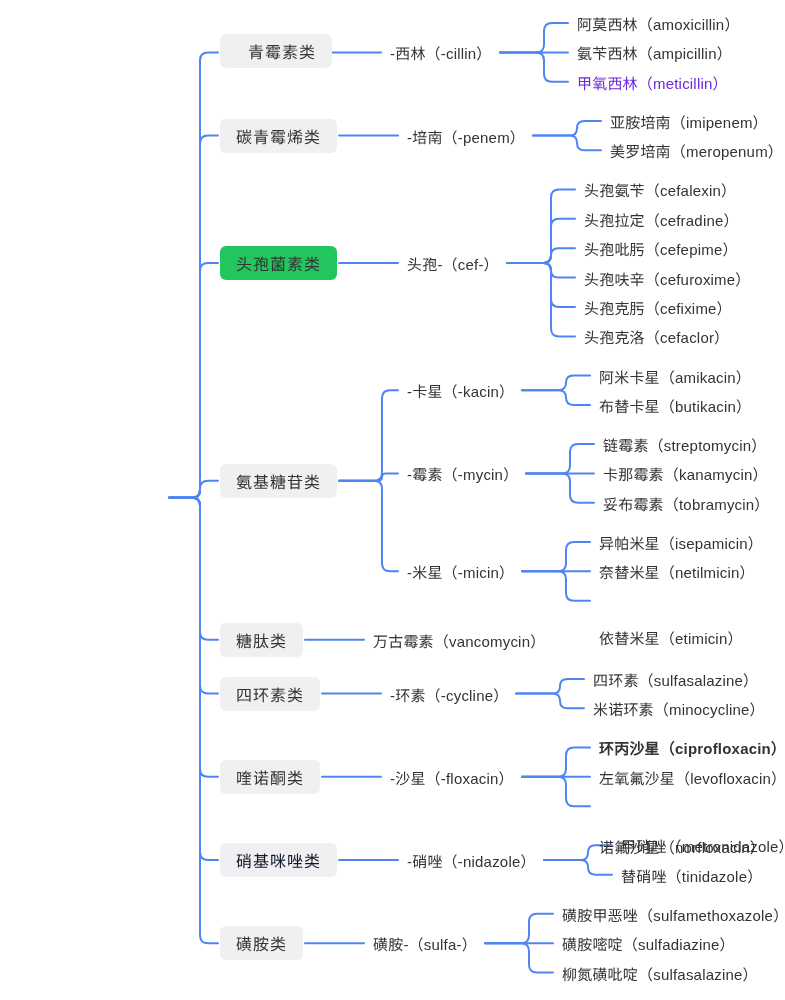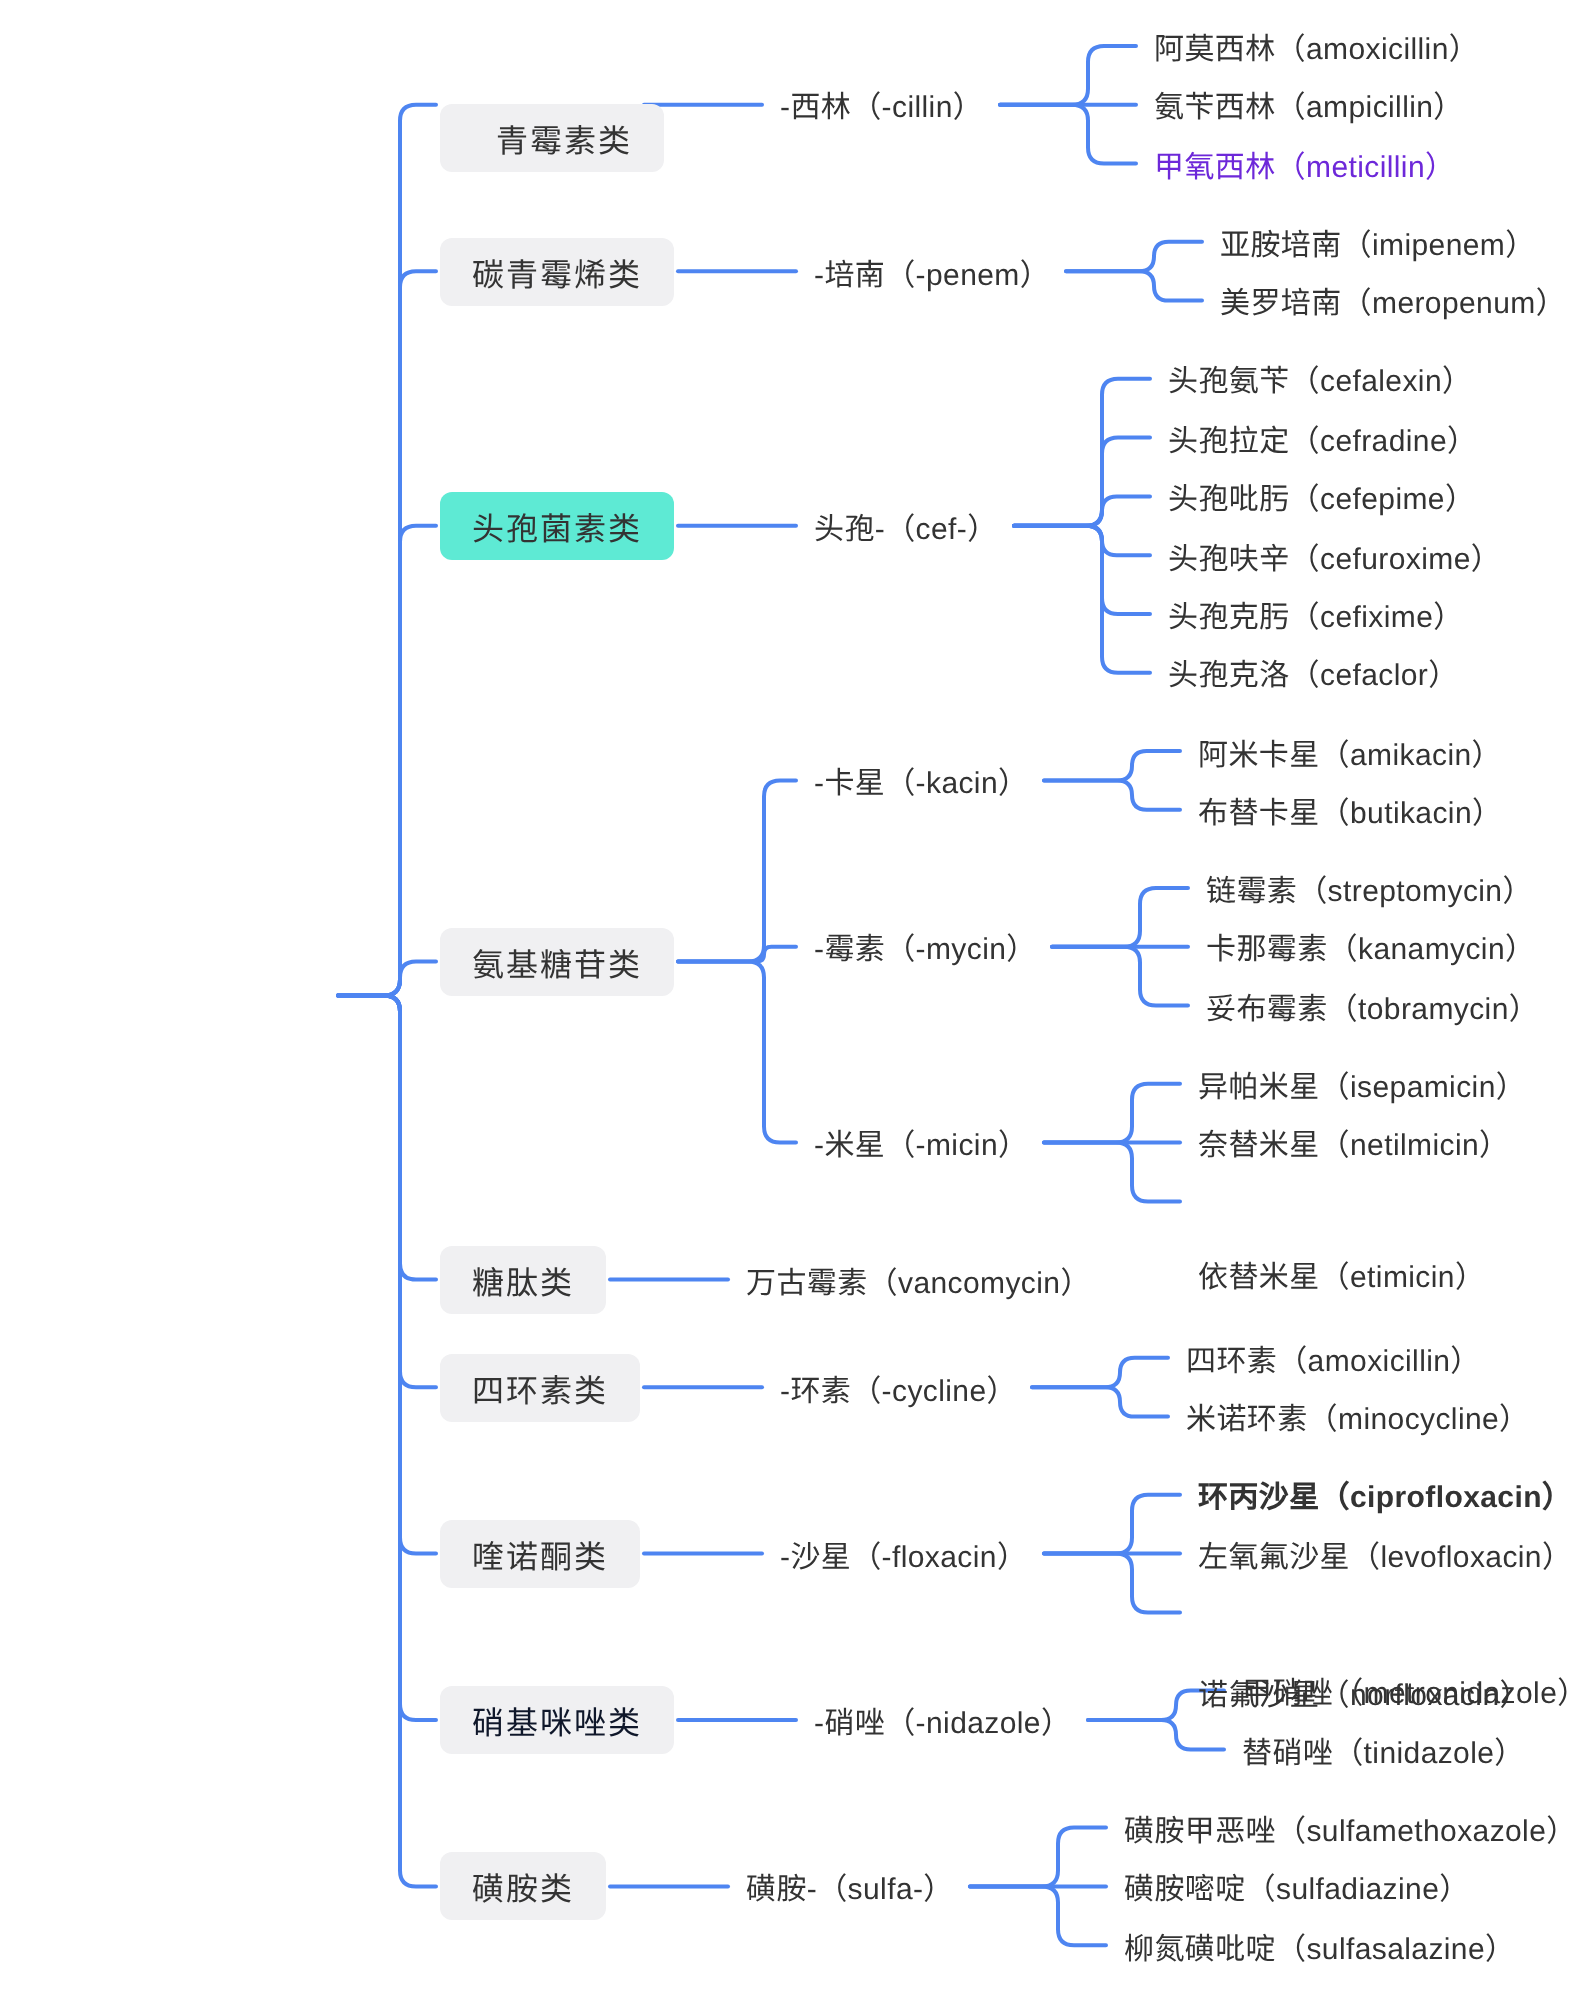--- a/index.html
+++ b/index.html
@@ -71,30 +71,30 @@
       <path d="M 339 859.9999999999998 L 398 859.9999999999998" fill="none" stroke="#4E85F1" stroke-width="2" stroke-linecap="round"></path>
       <path d="M 544 859.9999999999998 L 580.6500000000001 859.9999999999998 Q 588 859.9999999999998 588 852.6499999999999 L 588 852.6499999999999 Q 588 845.2999999999998 595.3499999999999 845.2999999999998 L 612 845.2999999999998" fill="none" stroke="#4E85F1" stroke-width="2" stroke-linecap="round"></path>
       <path d="M 544 859.9999999999998 L 580.65 859.9999999999998 Q 588 859.9999999999998 588 867.3499999999998 L 588 867.3499999999998 Q 588 874.6999999999998 595.35 874.6999999999998 L 612 874.6999999999998" fill="none" stroke="#4E85F1" stroke-width="2" stroke-linecap="round"></path>
       <path d="M 169 497.7999999999999 L 192 497.7999999999999 Q 200 497.7999999999999 200 505.7999999999999 L 200 935.1999999999998 Q 200 943.1999999999998 208 943.1999999999998 L 218 943.1999999999998" fill="none" stroke="#4E85F1" stroke-width="2" stroke-linecap="round"></path>
       <path d="M 305 943.1999999999998 L 364 943.1999999999998" fill="none" stroke="#4E85F1" stroke-width="2" stroke-linecap="round"></path>
       <path d="M 485 943.1999999999998 L 521 943.1999999999998 Q 529 943.1999999999998 529 935.1999999999998 L 529 921.7999999999998 Q 529 913.7999999999998 537 913.7999999999998 L 553 913.7999999999998" fill="none" stroke="#4E85F1" stroke-width="2" stroke-linecap="round"></path>
       <path d="M 485 943.1999999999998 L 553 943.1999999999998" fill="none" stroke="#4E85F1" stroke-width="2" stroke-linecap="round"></path>
       <path d="M 485 943.1999999999998 L 521 943.1999999999998 Q 529 943.1999999999998 529 951.1999999999998 L 529 964.5999999999998 Q 529 972.5999999999998 537 972.5999999999998 L 553 972.5999999999998" fill="none" stroke="#4E85F1" stroke-width="2" stroke-linecap="round"></path>
     </svg>
   <div id="nodes">
-      <div class="node cat" style="background: rgb(240, 240, 242); color: rgb(51, 51, 51); left: 220px; top: 69px; padding-left: 28px;">青霉素类</div>
+      <div class="node cat" style="background: rgb(240, 240, 242); color: rgb(51, 51, 51); left: 220px; top: 51px; padding-left: 28px;">青霉素类</div>
       <div class="txt" style="color: rgb(51, 51, 51); left: 390px; top: 52.4px;">-西林（-cillin）</div>
       <div class="txt" style="color: rgb(51, 51, 51); left: 577px; top: 23px;">阿莫西林（amoxicillin）</div>
       <div class="txt" style="color: rgb(51, 51, 51); left: 577px; top: 52.4px;">氨苄西林（ampicillin）</div>
       <div class="txt" style="color: #6d28d9; left: 577px; top: 81.8px;">甲氧西林（meticillin）</div>
       <div class="node cat" style="background: rgb(240, 240, 242); color: rgb(51, 51, 51); left: 220px; top: 135.6px;">碳青霉烯类</div>
       <div class="txt" style="color: rgb(51, 51, 51); left: 407px; top: 135.6px;">-培南（-penem）</div>
       <div class="txt" style="color: rgb(51, 51, 51); left: 610px; top: 120.9px;">亚胺培南（imipenem）</div>
       <div class="txt" style="color: rgb(51, 51, 51); left: 610px; top: 150.3px;">美罗培南（meropenum）</div>
-      <div class="node cat" style="background: #5eead4; color: rgb(51, 51, 51); left: 220px; top: 262.9px;">头孢菌素类</div>
+      <div class="node cat" style="background: #22c55e; color: rgb(51, 51, 51); left: 220px; top: 262.9px;">头孢菌素类</div>
       <div class="txt" style="color: rgb(51, 51, 51); left: 407px; top: 262.9px;">头孢-（cef-）</div>
       <div class="txt" style="color: rgb(51, 51, 51); left: 584px; top: 189.4px;">头孢氨苄（cefalexin）</div>
       <div class="txt" style="color: rgb(51, 51, 51); left: 584px; top: 218.8px;">头孢拉定（cefradine）</div>
       <div class="txt" style="color: rgb(51, 51, 51); left: 584px; top: 248.2px;">头孢吡肟（cefepime）</div>
       <div class="txt" style="color: rgb(51, 51, 51); left: 584px; top: 277.6px;">头孢呋辛（cefuroxime）</div>
       <div class="txt" style="color: rgb(51, 51, 51); left: 584px; top: 307px;">头孢克肟（cefixime）</div>
       <div class="txt" style="color: rgb(51, 51, 51); left: 584px; top: 336.4px;">头孢克洛（cefaclor）</div>
       <div class="node cat" style="background: rgb(240, 240, 242); color: rgb(51, 51, 51); left: 220px; top: 480.75px;">氨基糖苷类</div>
       <div class="txt" style="color: rgb(51, 51, 51); left: 407px; top: 390.2px;">-卡星（-kacin）</div>
       <div class="txt" style="color: rgb(51, 51, 51); left: 599px; top: 375.5px;">阿米卡星（amikacin）</div>
@@ -104,21 +104,21 @@
       <div class="txt" style="color: rgb(51, 51, 51); left: 603px; top: 473.4px;">卡那霉素（kanamycin）</div>
       <div class="txt" style="color: rgb(51, 51, 51); left: 603px; top: 502.8px;">妥布霉素（tobramycin）</div>
       <div class="txt" style="color: rgb(51, 51, 51); left: 407px; top: 571.3px;">-米星（-micin）</div>
       <div class="txt" style="color: rgb(51, 51, 51); left: 599px; top: 541.9px;">异帕米星（isepamicin）</div>
       <div class="txt" style="color: rgb(51, 51, 51); left: 599px; top: 571.3px;">奈替米星（netilmicin）</div>
       <div class="txt" style="color: rgb(51, 51, 51); left: 599px; top: 600.7px; margin-top: 36px;">依替米星（etimicin）</div>
       <div class="node cat" style="background: rgb(240, 240, 242); color: rgb(51, 51, 51); left: 220px; top: 639.8px;">糖肽类</div>
       <div class="txt" style="color: rgb(51, 51, 51); left: 373px; top: 639.8px;">万古霉素（vancomycin）</div>
       <div class="node cat" style="background: rgb(240, 240, 242); color: rgb(51, 51, 51); left: 220px; top: 693.6px;">四环素类</div>
       <div class="txt" style="color: rgb(51, 51, 51); left: 390px; top: 693.6px; text-align: right;">-环素（-cycline）</div>
-      <div class="txt" style="color: rgb(51, 51, 51); left: 593px; top: 678.9px;">四环素（amoxicillin）</div>
+      <div class="txt" style="color: rgb(51, 51, 51); left: 593px; top: 678.9px;">四环素（sulfasalazine）</div>
       <div class="txt" style="color: rgb(51, 51, 51); left: 593px; top: 708.3px;">米诺环素（minocycline）</div>
       <div class="node cat" style="background: rgb(240, 240, 242); color: rgb(51, 51, 51); left: 220px; top: 776.8px;">喹诺酮类</div>
       <div class="txt" style="color: rgb(51, 51, 51); left: 390px; top: 776.8px;">-沙星（-floxacin）</div>
       <div class="txt" style="color: rgb(51, 51, 51); left: 599px; top: 747.4px; font-weight: bold;">环丙沙星（ciprofloxacin）</div>
       <div class="txt" style="color: rgb(51, 51, 51); left: 599px; top: 776.8px;">左氧氟沙星（levofloxacin）</div>
       <div class="txt" style="color: rgb(51, 51, 51); left: 599px; top: 806.2px; margin-top: 40px;">诺氟沙星（norfloxacin）</div>
       <div class="node cat" style="background: rgb(240, 240, 242); color: #0f172a; left: 220px; top: 860px; padding-left: 16px;">硝基咪唑类</div>
       <div class="txt" style="color: rgb(51, 51, 51); left: 407px; top: 860px;">-硝唑（-nidazole）</div>
       <div class="txt" style="color: rgb(51, 51, 51); left: 621px; top: 845.3px;">甲硝唑（metronidazole）</div>
       <div class="txt" style="color: rgb(51, 51, 51); left: 621px; top: 874.7px;">替硝唑（tinidazole）</div>

